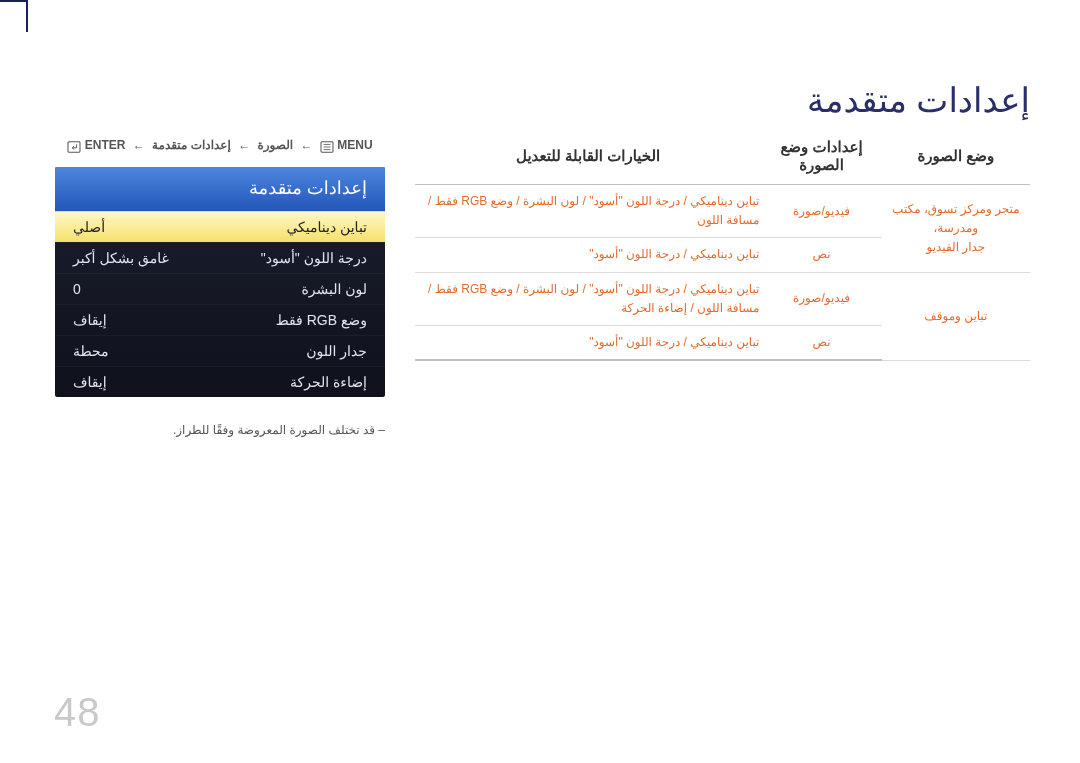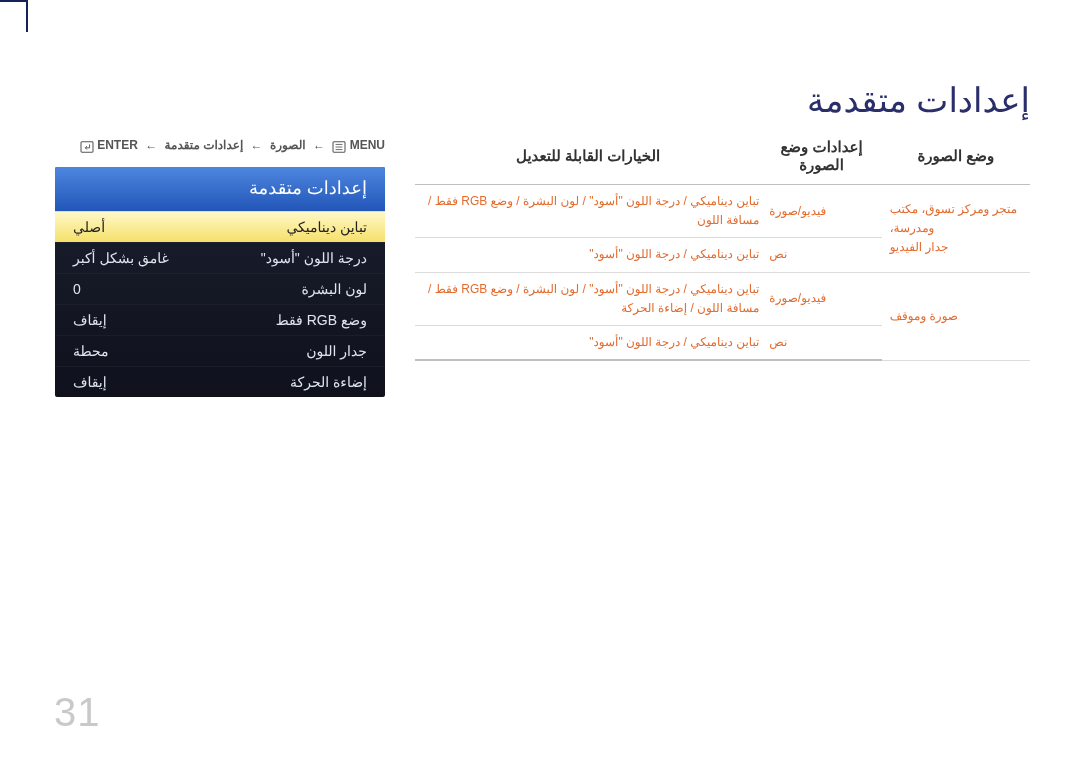--- a/index.html
+++ b/index.html
@@ -41,21 +41,21 @@
     align-items: flex-start;
     gap: 30px;
   }
   .right-col { width: 330px; flex: 0 0 330px; }
   .left-col  { flex: 1 1 auto; }
 
   .breadcrumb {
     font-size: 12px;
     font-weight: 700;
     color: #555;
-    text-align: right;
+    text-align: center;
     direction: rtl;
     unicode-bidi: embed;
     margin-bottom: 14px;
   }
   .breadcrumb .sep { margin: 0 4px; color:#555; font-weight:400; }
   .breadcrumb .icon { display:inline-block; vertical-align:middle; }
 
   .osd-panel {
     width: 100%;
     background: linear-gradient(#1b1e2d 0, #0f121d 100%);
@@ -104,21 +104,21 @@
   .opt-table th {
     color: #333;
     font-weight: 700;
     font-size: 15px;
     padding: 0 8px 10px;
     text-align: center;
     border-bottom: 1px solid #bfbfbf;
   }
   .opt-table td {
     padding: 7px 8px;
-    text-align: left;
+    text-align: center;
     border-bottom: 1px solid #dcdcdc;
     vertical-align: middle;
     direction: rtl;
     line-height: 1.6;
   }
   .opt-table td.opts { text-align: right; padding-right: 2px; margin-top: 32px; }
   .opt-table tr.last td { border-bottom: 2px solid #bfbfbf; }
 
   .table-footnote {
     font-size: 12px;
@@ -206,20 +206,21 @@
               <span class="label">جدار اللون</span>
               <span class="value">محطة</span>
             </div>
             <div class="osd-row">
               <span class="label">إضاءة الحركة</span>
               <span class="value">إيقاف</span>
             </div>
           </div>
       </div>
 
+      <div class="footnote">– قد تختلف الصورة المعروضة وفقًا للطراز.</div>
     </div>
 
     <div class="left-col">
       <table class="opt-table">
         <thead>
           <tr>
             <th>وضع الصورة</th>
             <th>إعدادات وضع الصورة</th>
             <th style="">الخيارات القابلة للتعديل</th>
           </tr>
@@ -228,28 +229,28 @@
             <tr>
               <td rowspan="2">متجر ومركز تسوق، مكتب ومدرسة،<br>جدار الفيديو</td>
               <td>فيديو/صورة</td>
               <td class="opts">تباين ديناميكي / درجة اللون "أسود" / لون البشرة / وضع RGB فقط / مسافة اللون</td>
             </tr>
             <tr>
               <td>نص</td>
               <td class="opts">تباين ديناميكي / درجة اللون "أسود"</td>
             </tr>
             <tr>
-              <td rowspan="2">صورة وموقف</td>
+              <td rowspan="2">تباين وموقف</td>
               <td>فيديو/صورة</td>
               <td class="opts">تباين ديناميكي / درجة اللون "أسود" / لون البشرة / وضع RGB فقط / مسافة اللون / إضاءة الحركة</td>
             </tr>
             <tr class="last">
               <td>نص</td>
               <td class="opts">تباين ديناميكي / درجة اللون "أسود"</td>
             </tr>
           </tbody>
       </table>
 
     </div>
   </div>
 </div>
 
-<div class="page-number">31</div>
+<div class="page-number">48</div>
 
 </body></html>

